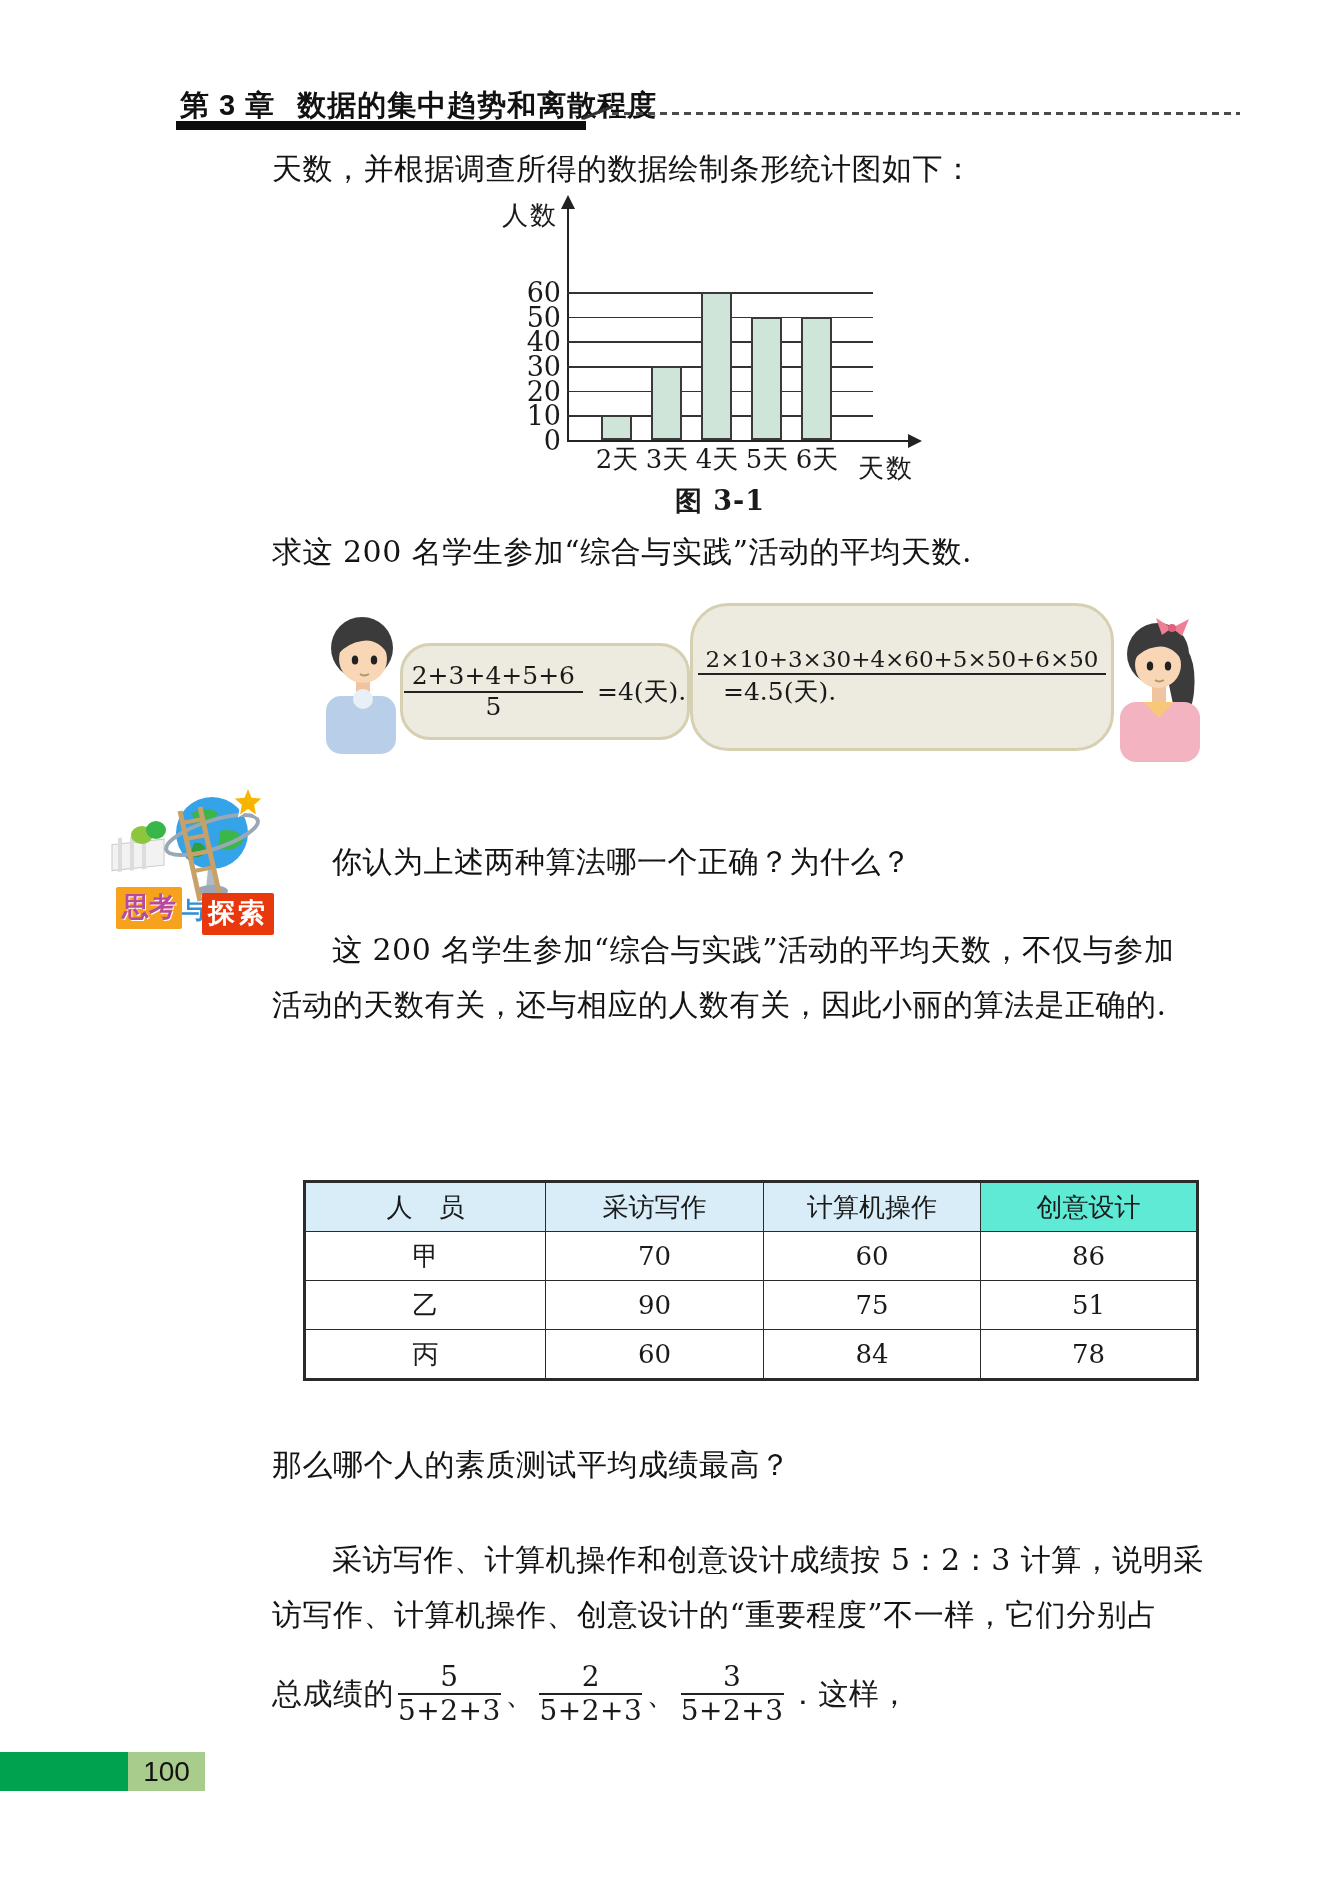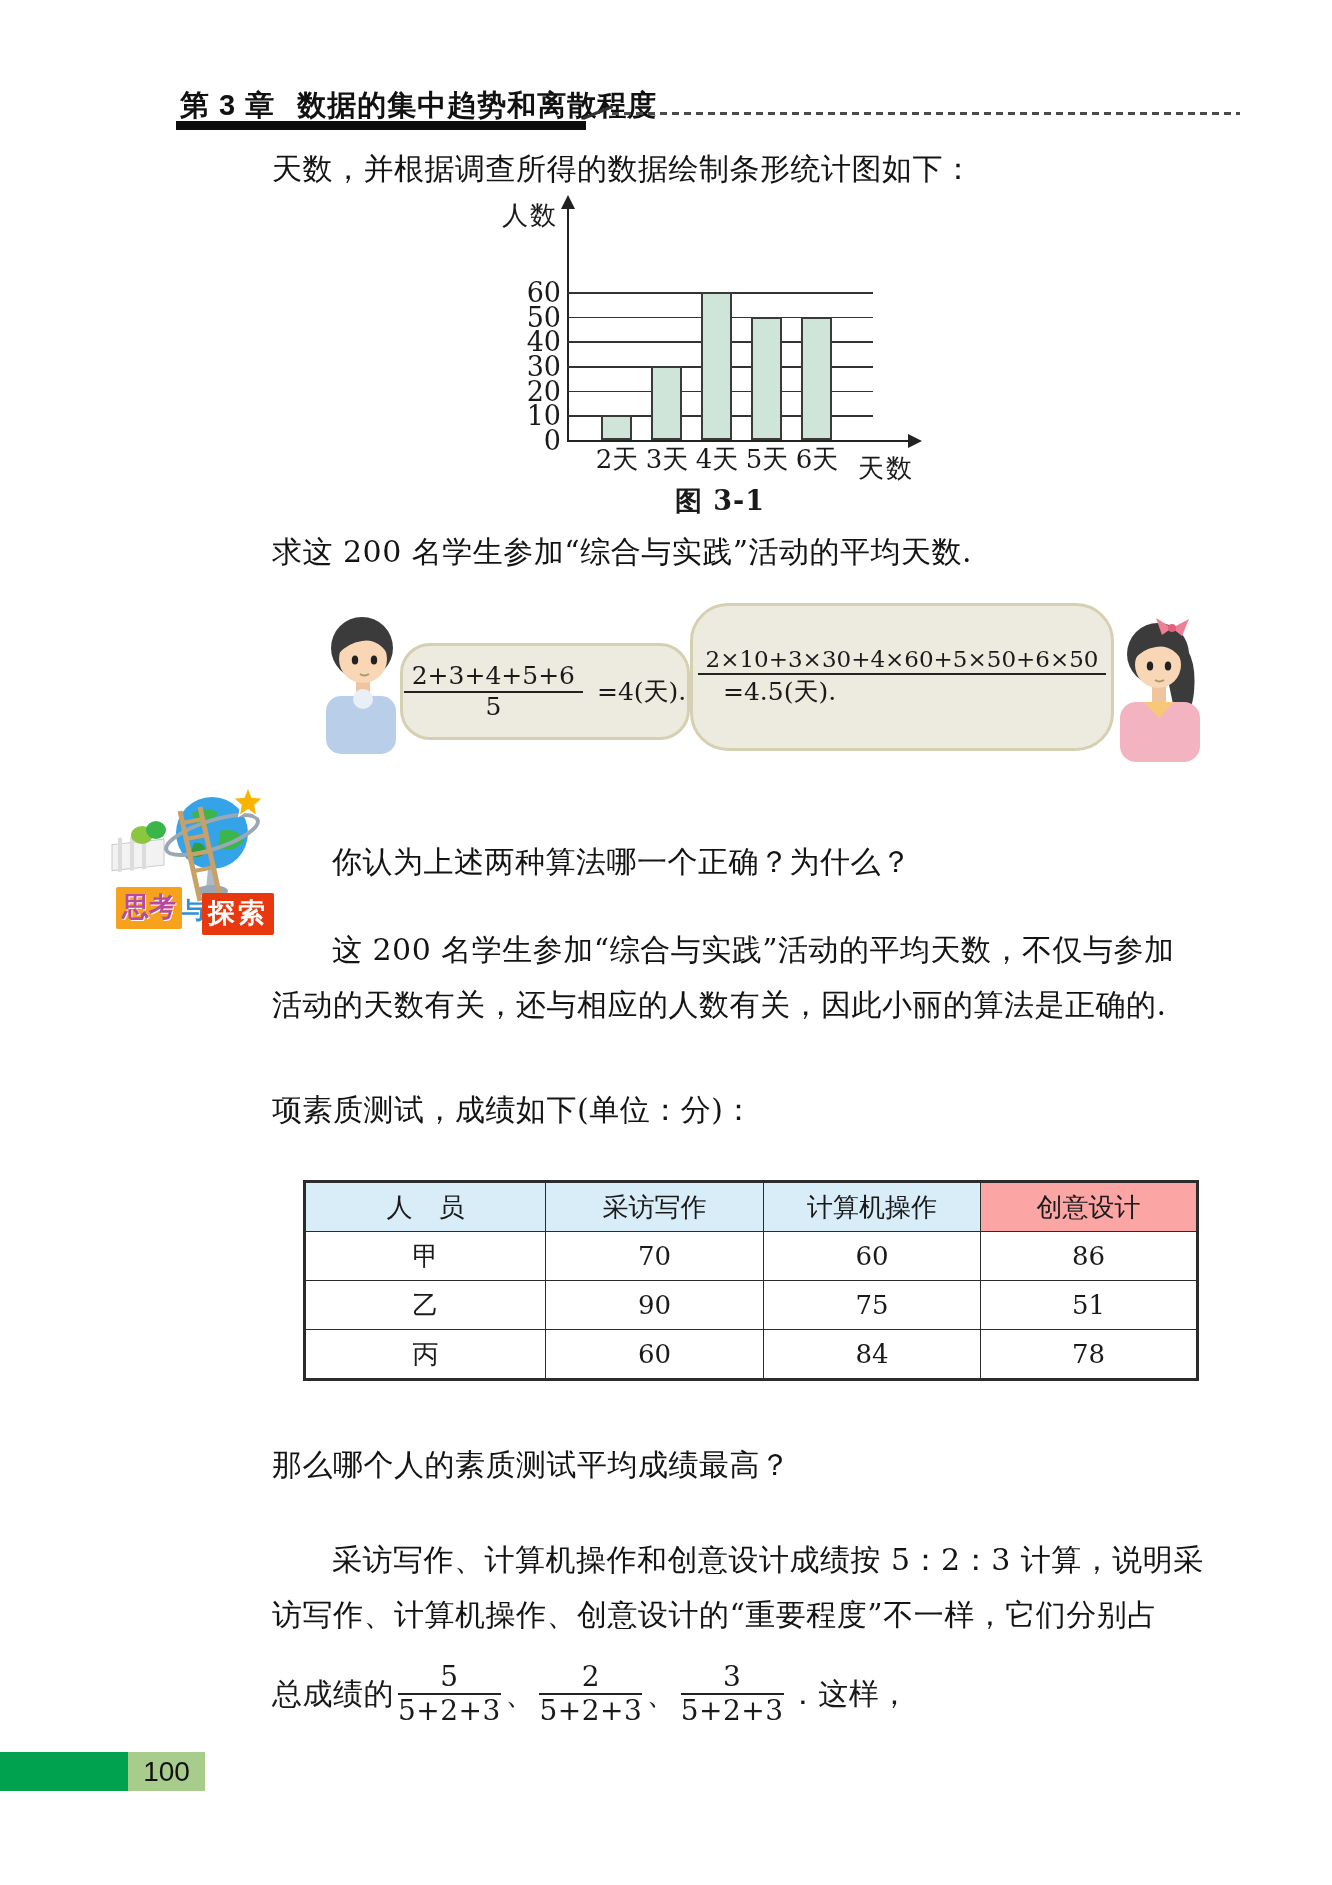--- a/index.html
+++ b/index.html
@@ -199,29 +199,28 @@
       <line x1="86" y1="88" x2="107" y2="84" stroke="#c8a06a" stroke-width="4"></line>
     </svg>
     <span class="tx-word1">思考</span>
     <span class="tx-word2">与</span>
     <span class="tx-word3">探索</span>
   </div>
 
   <div class="line" style="left:332px;top:843px">你认为上述两种算法哪一个正确？为什么？</div>
   <div class="line" style="left:332px;top:931px">这 200 名学生参加“综合与实践”活动的平均天数，不仅与参加</div>
   <div class="line" style="left:272px;top:986px">活动的天数有关，还与相应的人数有关，因此小丽的算法是正确的.</div>
-  <div class="line" style="left:272px;top:1091px">项素质测试，成绩如下(单位：分)：</div>
 
   <table class="score-table">
     <thead>
         <tr>
           <th style="background: rgb(216, 237, 248); width: 239px;">人　员</th>
           <th style="background: rgb(216, 237, 248); width: 217px;">采访写作</th>
           <th style="background: rgb(216, 237, 248); width: 216px;">计算机操作</th>
-          <th style="background: #fca5a5; width: 215px;">创意设计</th>
+          <th style="background: #5eead4; width: 215px;">创意设计</th>
         </tr>
       </thead>
     <tbody>
         <tr>
           <td>甲</td>
           <td>70</td>
           <td>60</td>
           <td>86</td>
         </tr>
         <tr>

